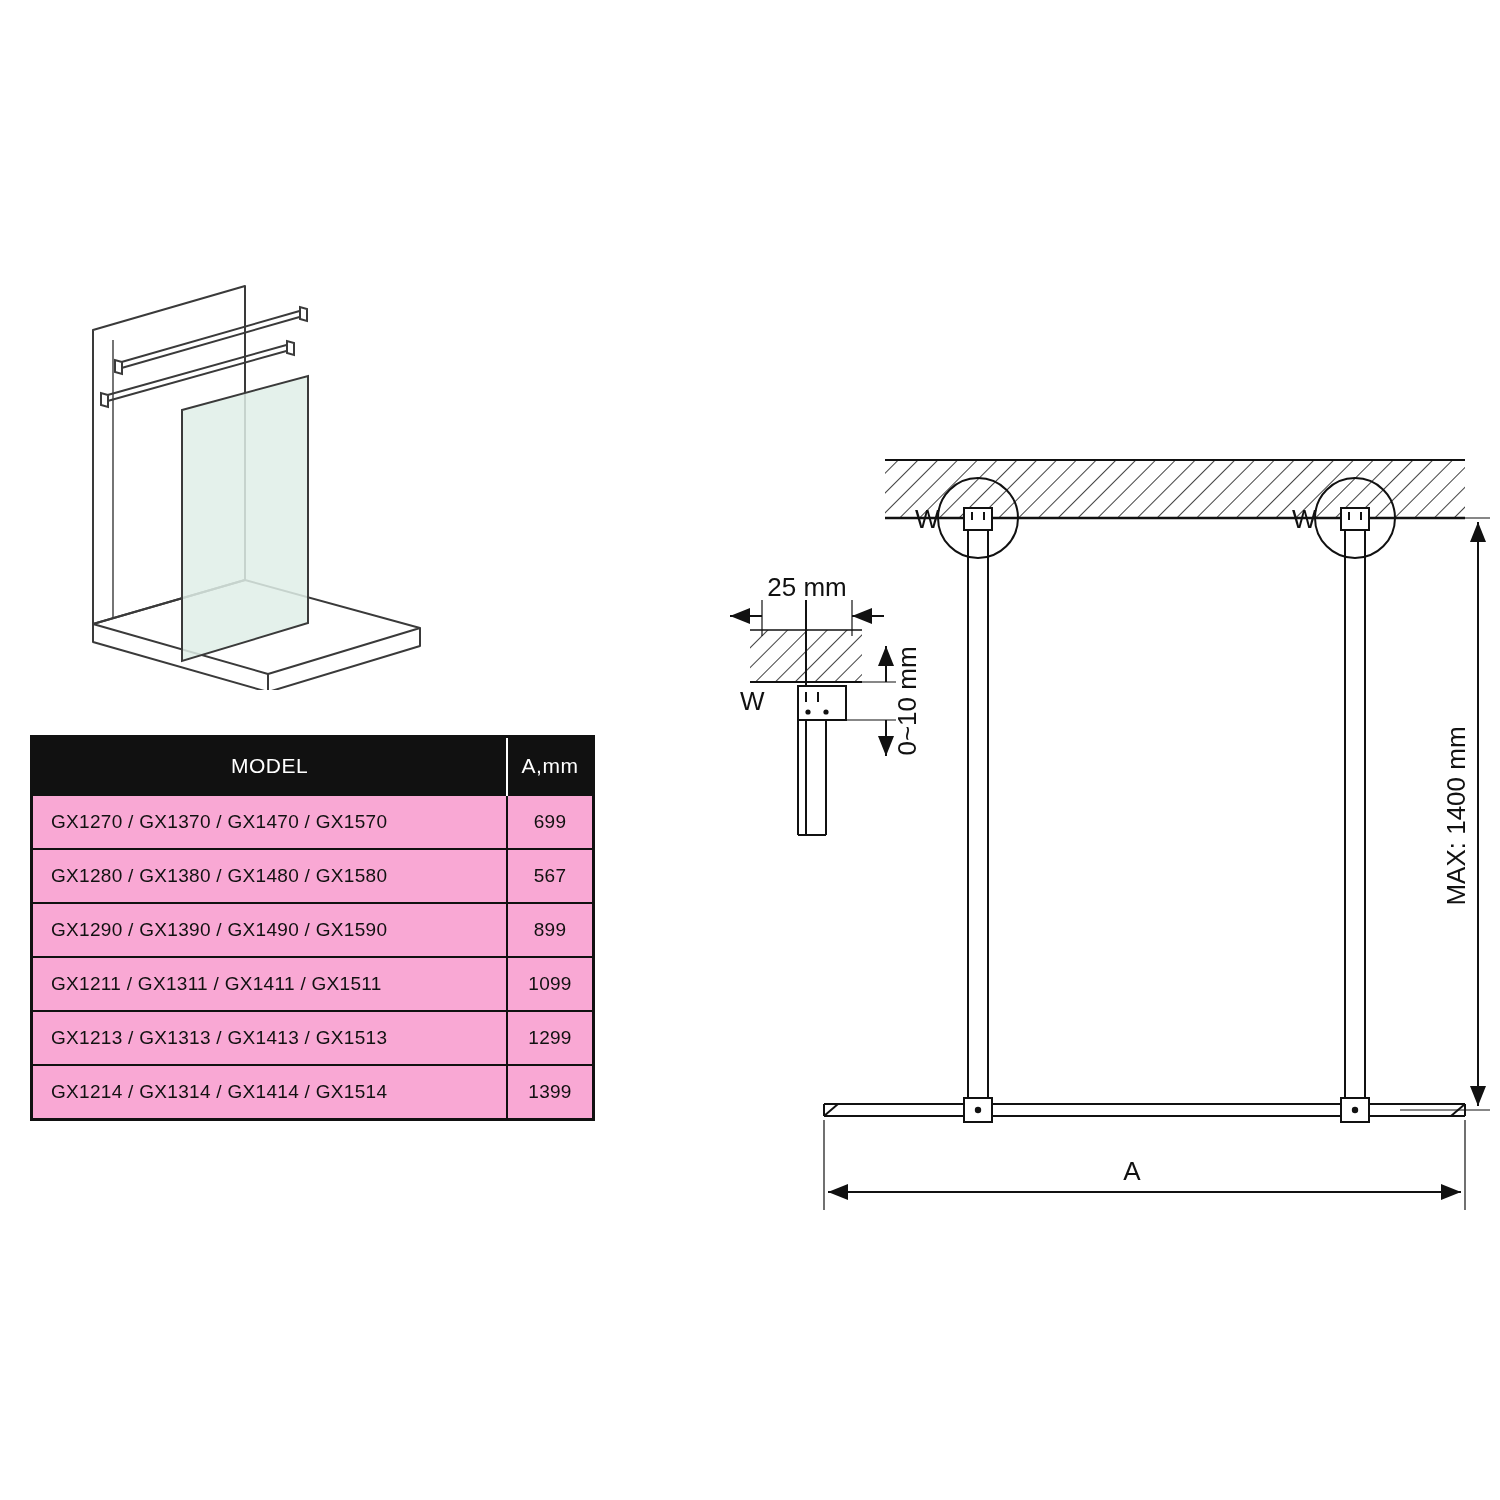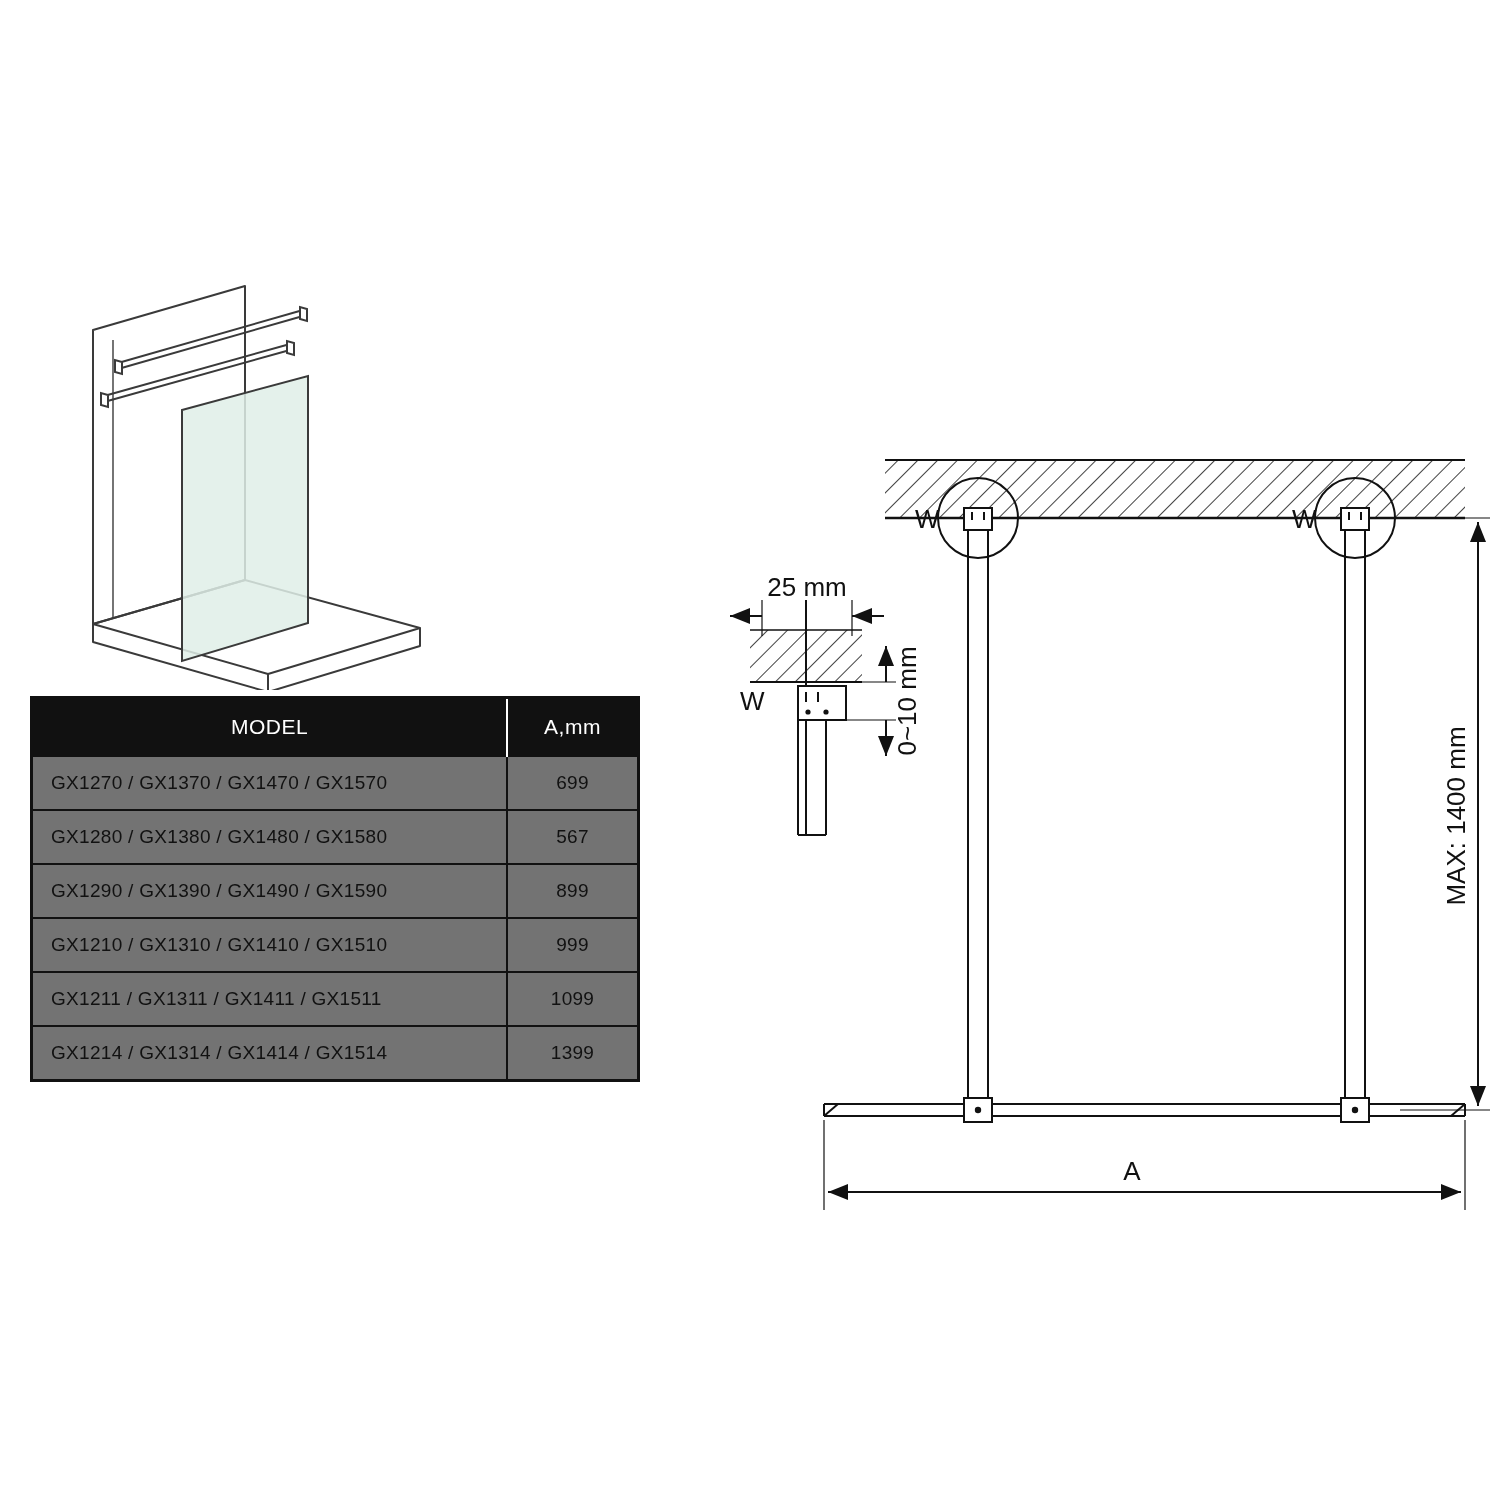--- a/index.html
+++ b/index.html
@@ -22,24 +22,24 @@
     left: 60px;
     top: 250px;
     width: 420px;
     height: 440px;
   }
 
   
   #model-table {
     position: absolute;
     left: 30px;
-    top: 696px;
-    width: 610px;
+    top: 735px;
+    width: 565px;
     border-collapse: collapse;
-    background: #737373;
+    background: #f9a8d4;
     border: 3px solid #111111;
   }
   #model-table th {
     background: #111111;
     color: #ffffff;
     font-weight: normal;
     font-size: 21px;
     padding: 16px 4px;
     letter-spacing: 0.5px;
   }
@@ -129,26 +129,26 @@
     </tr>
     <tr>
       <td class="model-cell">GX1280 / GX1380 / GX1480 / GX1580</td>
       <td class="dim-cell">567</td>
     </tr>
     <tr>
       <td class="model-cell">GX1290 / GX1390 / GX1490 / GX1590</td>
       <td class="dim-cell">899</td>
     </tr>
     <tr>
-      <td class="model-cell">GX1210 / GX1310 / GX1410 / GX1510</td>
-      <td class="dim-cell">999</td>
-    </tr>
-    <tr>
       <td class="model-cell">GX1211 / GX1311 / GX1411 / GX1511</td>
       <td class="dim-cell">1099</td>
+    </tr>
+    <tr>
+      <td class="model-cell">GX1213 / GX1313 / GX1413 / GX1513</td>
+      <td class="dim-cell">1299</td>
     </tr>
     <tr>
       <td class="model-cell">GX1214 / GX1314 / GX1414 / GX1514</td>
       <td class="dim-cell">1399</td>
     </tr>
   </tbody>
 </table>
 
 <div id="tech-drawing">
   <svg width="800" height="860" viewBox="0 0 800 860" xmlns="http://www.w3.org/2000/svg">

